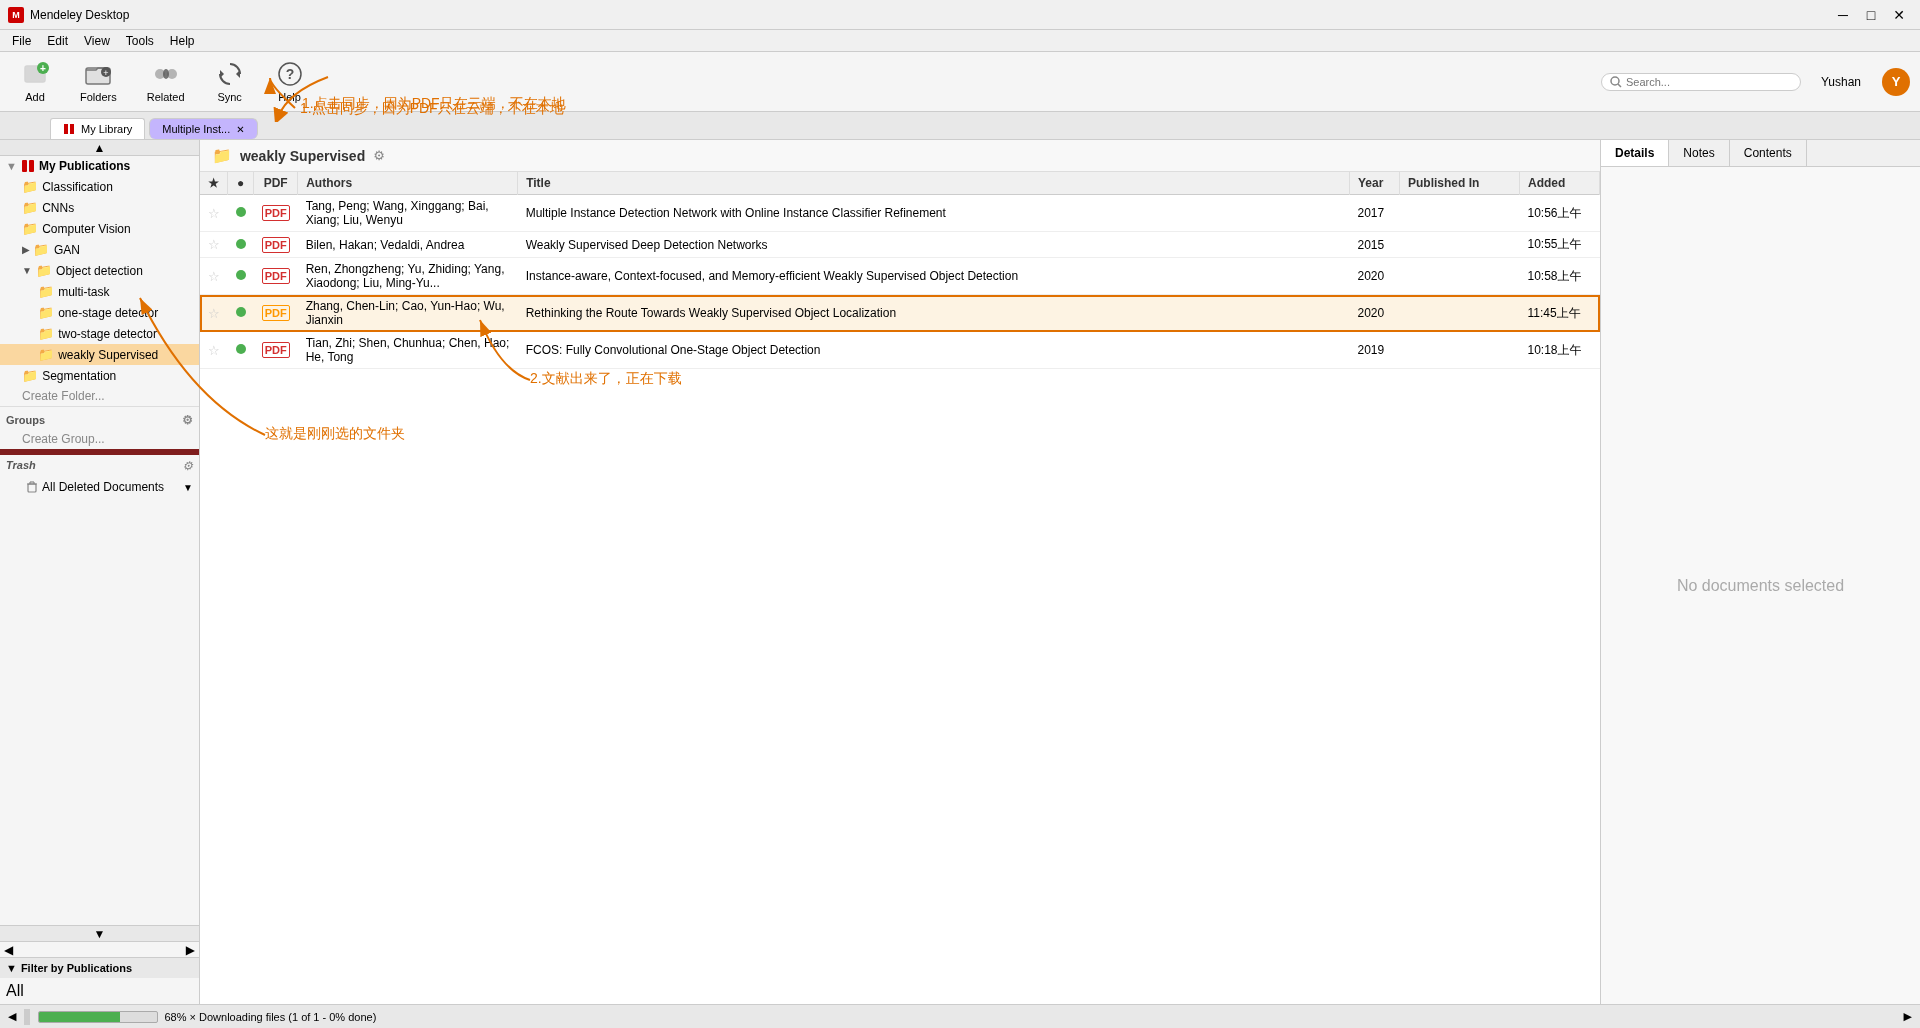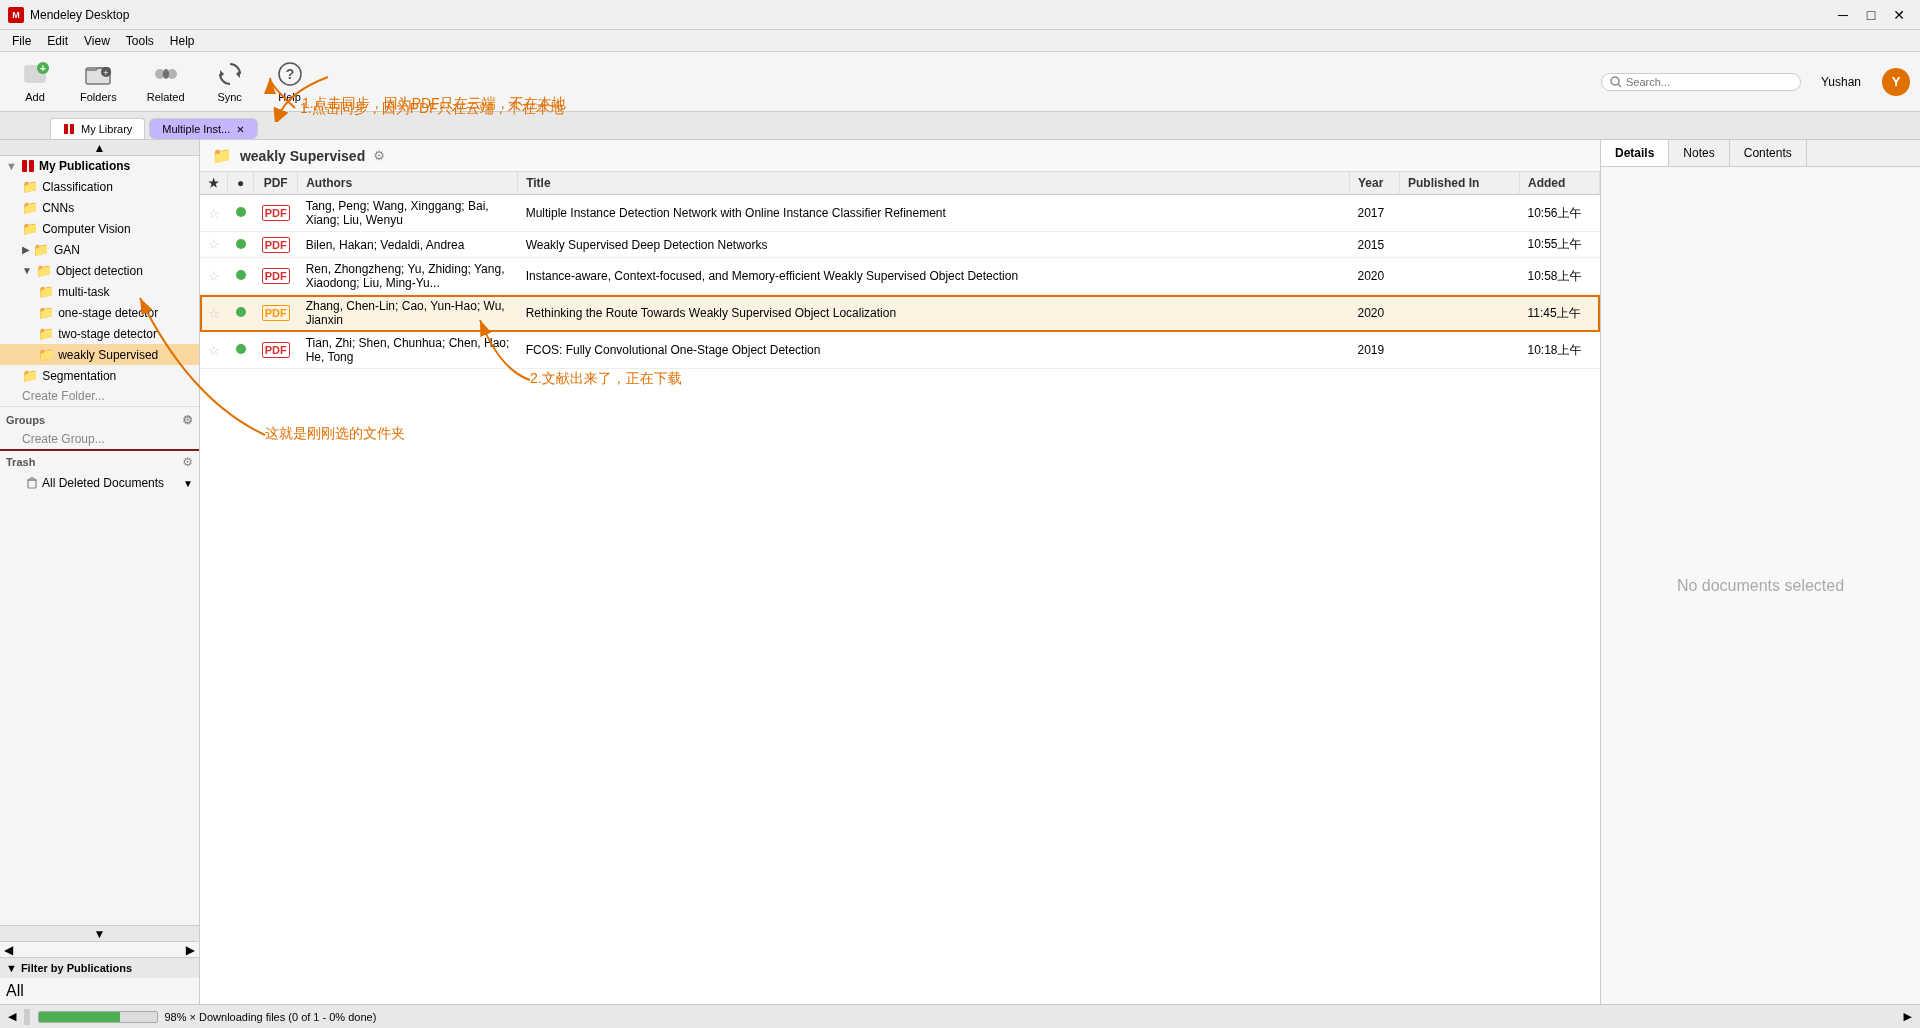--- a/index.html
+++ b/index.html
@@ -448,21 +448,21 @@
       </div>
 
       <div class="sidebar-section-label" style="font-size: 11px; font-weight: bold; color: rgb(85, 85, 85); padding: 6px 6px 2px; border-top: 1px solid rgb(221, 221, 221); display: flex; align-items: center; gap: 4px;">
         <span>Groups</span>
         <span class="sidebar-gear">⚙</span>
       </div>
       <div class="sidebar-item" style="padding-left:22px; color:#888;">
         <span>Create Group...</span>
       </div>
 
-      <div style="display:flex;align-items:center;padding:4px 6px;border-top:2px solid #7f1d1d;">
+      <div style="display:flex;padding:4px 6px;border-top:6px solid #7f1d1d;font-style:italic;">
         <span style="font-size:11px;font-weight:bold;color:#555;">Trash</span>
         <span style="margin-left:auto;color:#888;cursor:pointer;">⚙</span>
       </div>
       <div class="sidebar-item" style="padding-left:26px;">
         <svg width="12" height="12" viewBox="0 0 12 12">
             <rect x="2" y="3" width="8" height="8" rx="1" fill="none" stroke="#888" stroke-width="1.2"></rect>
             <line x1="1" y1="3" x2="11" y2="3" stroke="#888" stroke-width="1.2"></line>
             <line x1="4" y1="3" x2="4" y2="1" stroke="#888" stroke-width="1.2"></line>
             <line x1="8" y1="3" x2="8" y2="1" stroke="#888" stroke-width="1.2"></line>
             <line x1="4" y1="1" x2="8" y2="1" stroke="#888" stroke-width="1.2"></line>
@@ -588,21 +588,21 @@
 
 </div>
 
 <div class="status-bar">
   <span class="status-nav-left">◀</span>
   <span style="width:6px;height:16px;background:#ccc;display:inline-block;"></span>
   <div class="progress-container">
     <div class="progress-bar-outer">
       <div class="progress-bar-inner"></div>
     </div>
-    <span>98%  × Downloading files (0 of 1 - 0% done)</span>
+    <span>68%  × Downloading files (1 of 1 - 0% done)</span>
   </div>
   <span class="status-nav-right">▶</span>
 </div>
 
 <svg class="overlay">
 
   <defs>
     <marker id="arrowhead" markerWidth="8" markerHeight="6" refX="8" refY="3" orient="auto">
       <polygon points="0 0, 8 3, 0 6" fill="#e07000"></polygon>
     </marker>

